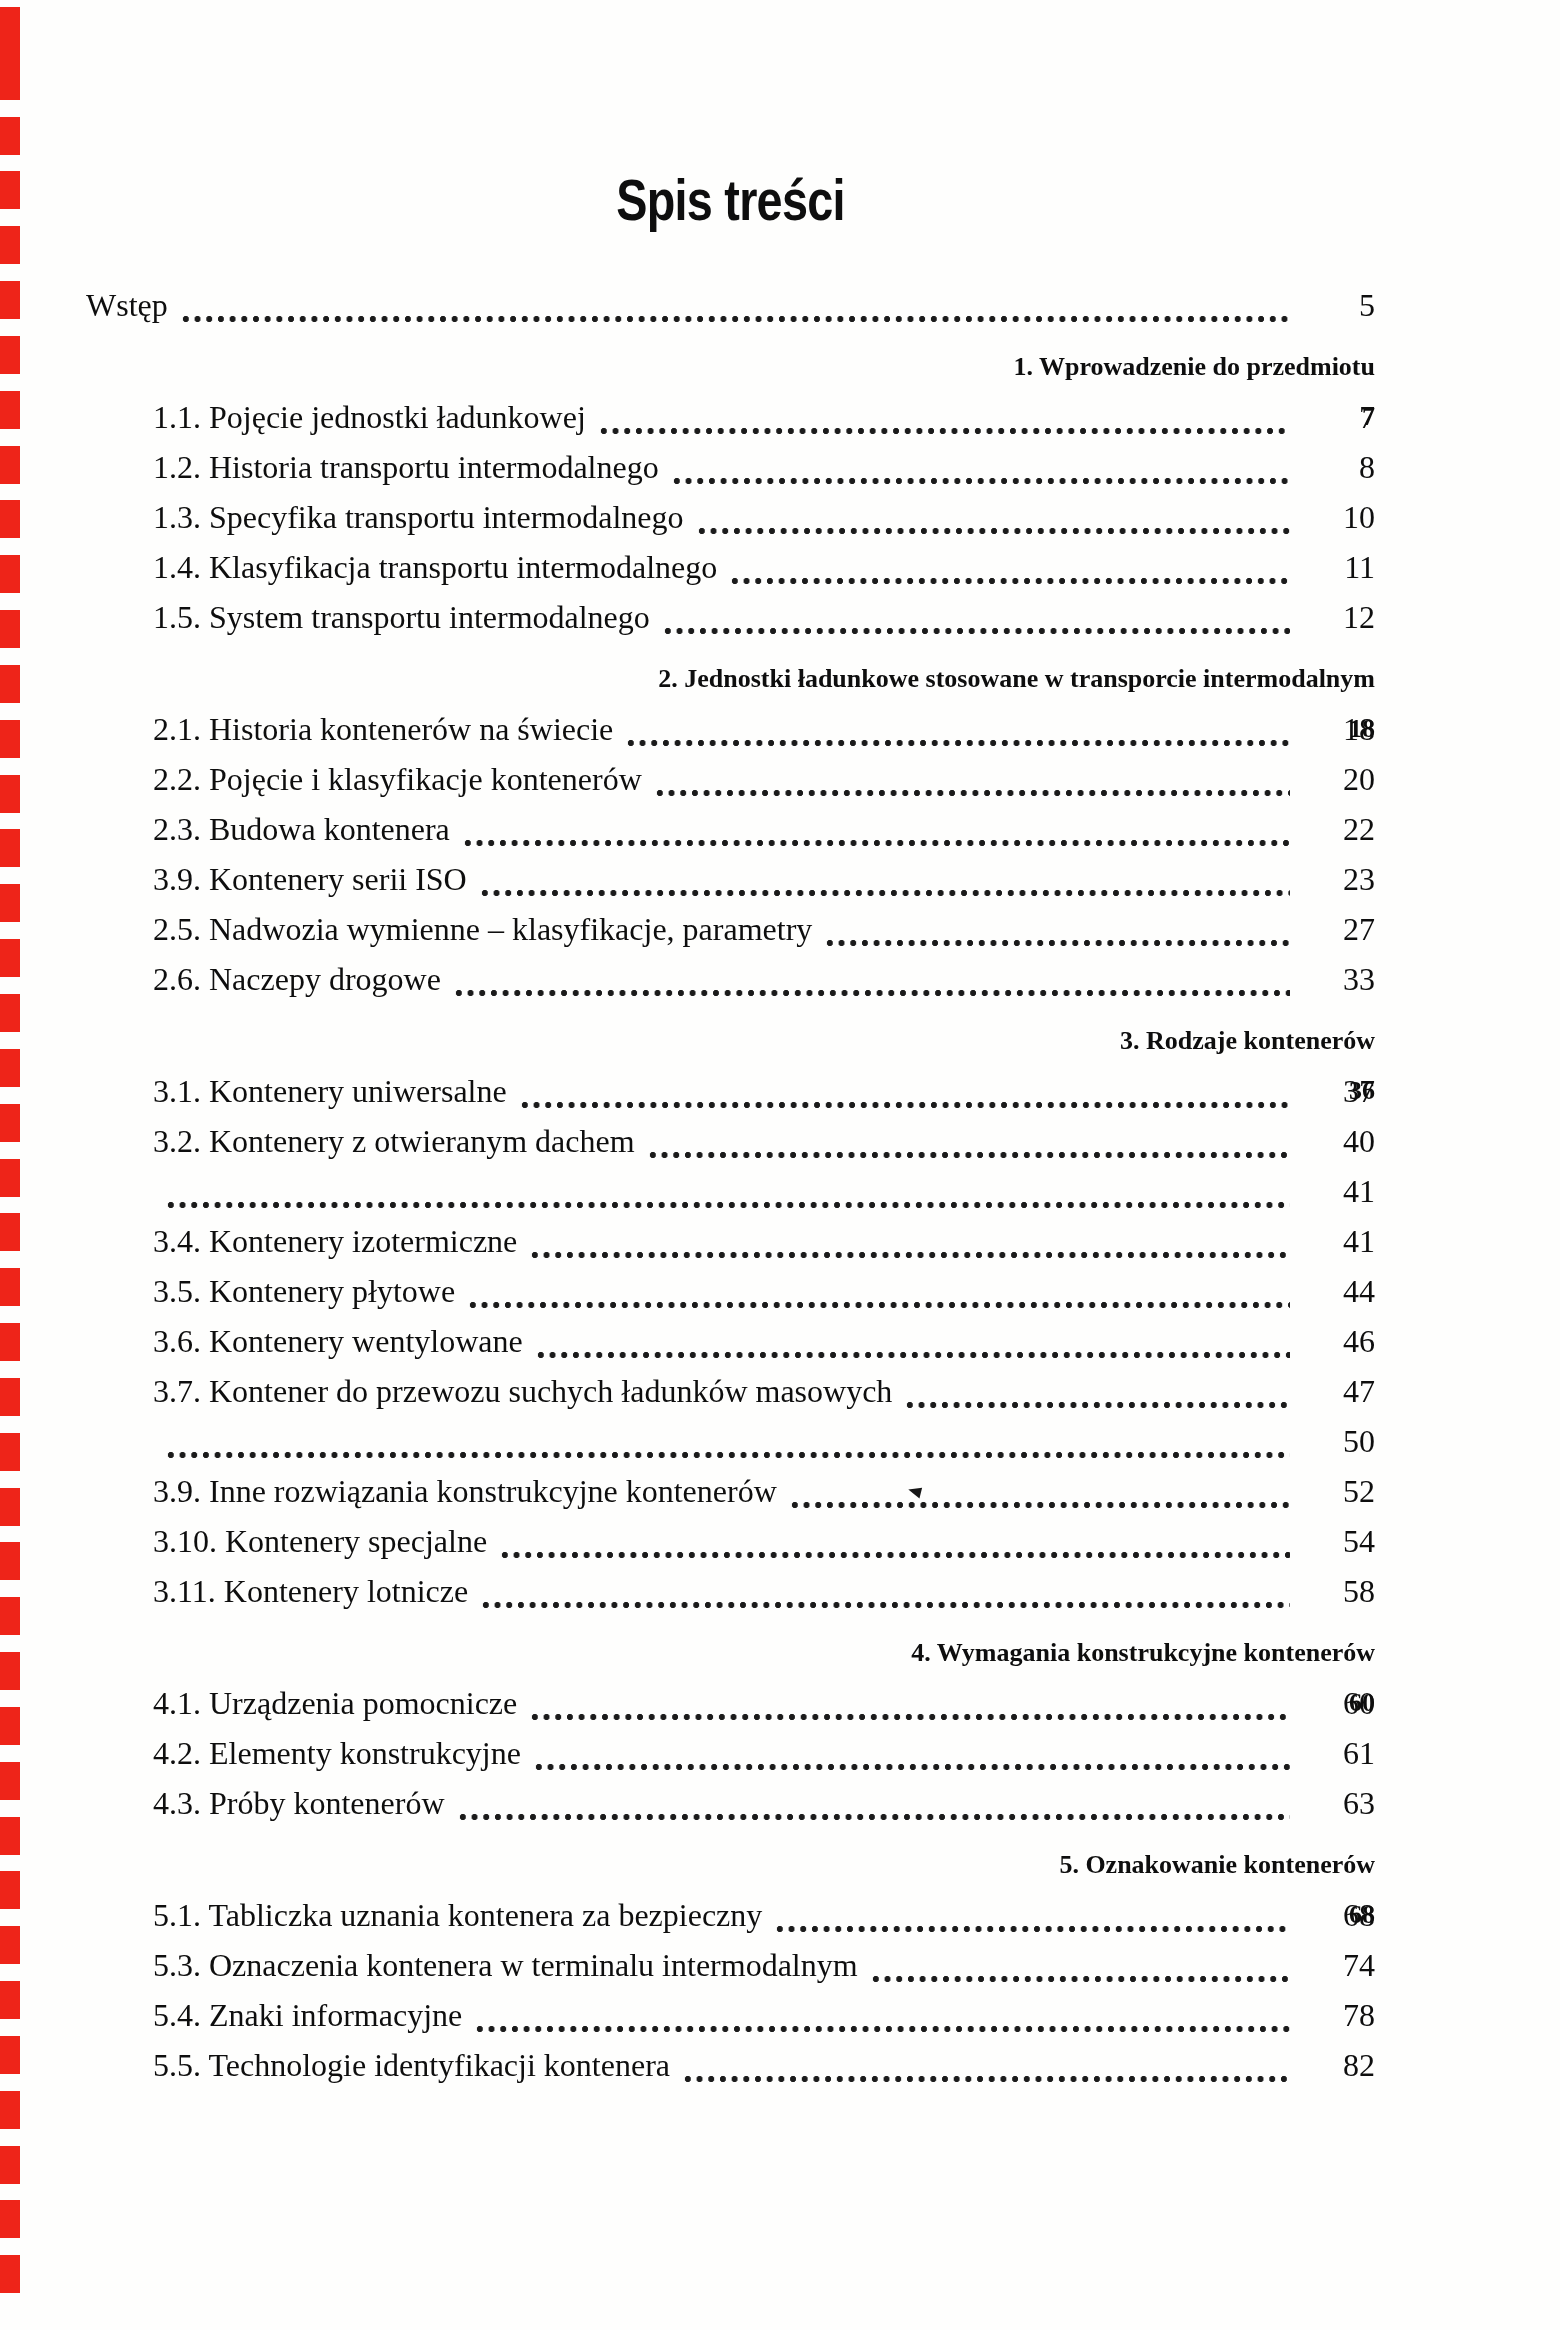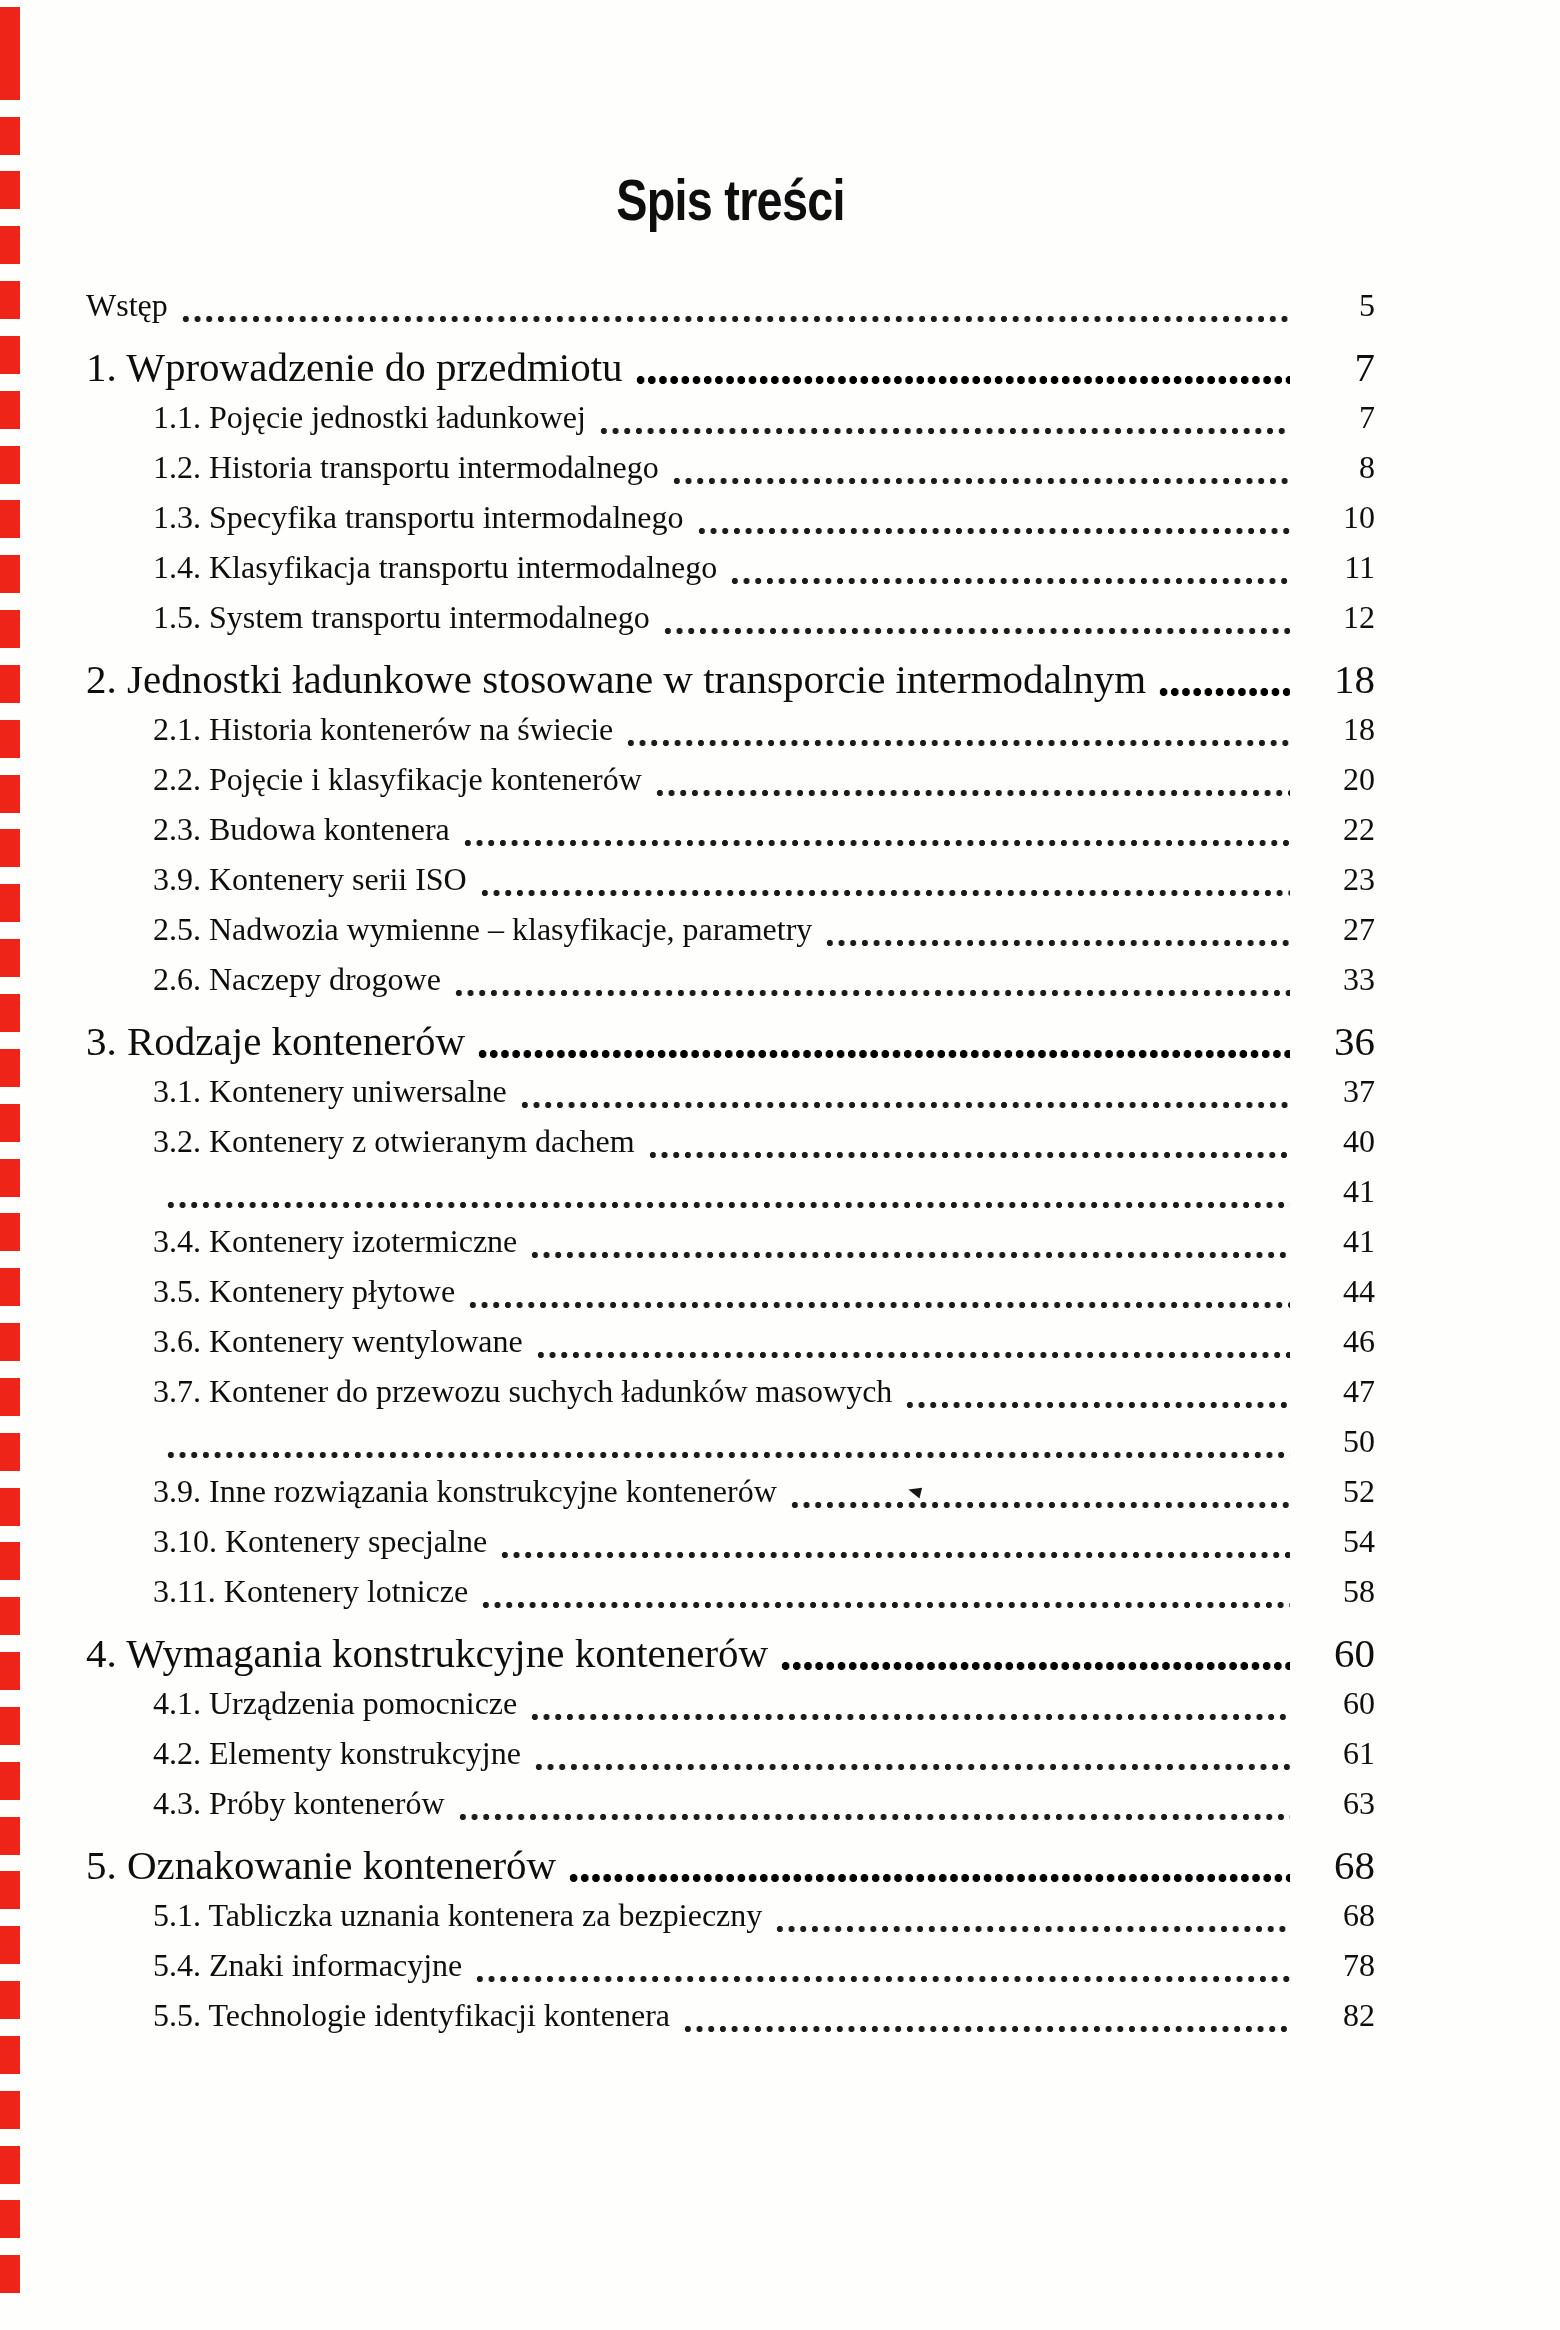--- a/index.html
+++ b/index.html
@@ -32,21 +32,21 @@
   .toc { margin: 53px 186px 0 86px; }
   .toc-row {
     display: flex;
     align-items: flex-end;
     height: 50px;
     font-size: 32px;
     line-height: 50px;
     white-space: nowrap;
   }
   .toc-row.sub { padding-left: 67px; }
-  .toc-row.section { font-weight: 400; margin-top: 12px; font-size: 41px; }
+  .toc-row.section { font-weight: 700; margin-top: 12px; font-size: 26px; flex-direction: column; }
 
   .toc-label { flex: 0 0 auto; }
   .toc-leader {
     position: relative;
     flex: 1 1 26px;
     min-width: 26px;
     height: 50px;
     margin: 0 20.6px 0 12px;
     background-image: radial-gradient(circle, #1b1b1b 2.7px, rgba(0,0,0,0) 3.4px);
     background-size: 11.7px 7.7px;
@@ -275,20 +275,25 @@
         <span class="toc-label">5. Oznakowanie kontenerów</span>
         <span class="toc-leader"></span>
         <span class="toc-page">68</span>
       </div>
       <div class="toc-row sub">
         <span class="toc-label">5.1. Tabliczka uznania kontenera za bezpieczny</span>
         <span class="toc-leader"></span>
         <span class="toc-page">68</span>
       </div>
       <div class="toc-row sub">
+        <span class="toc-label">5.3. Oznaczenia kontenera w terminalu intermodalnym</span>
+        <span class="toc-leader"></span>
+        <span class="toc-page">74</span>
+      </div>
+      <div class="toc-row sub">
         <span class="toc-label">5.4. Znaki informacyjne</span>
         <span class="toc-leader"></span>
         <span class="toc-page">78</span>
       </div>
       <div class="toc-row sub">
         <span class="toc-label">5.5. Technologie identyfikacji kontenera</span>
         <span class="toc-leader"></span>
         <span class="toc-page">82</span>
       </div>
     </div>

